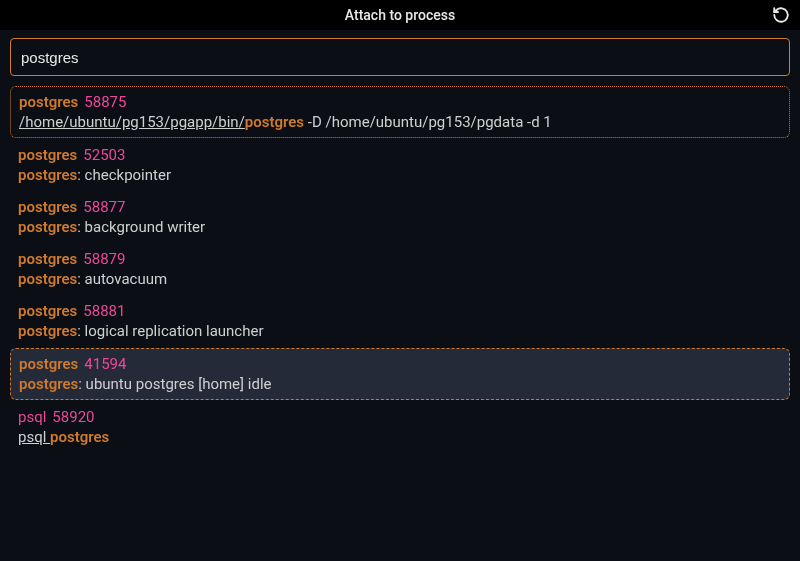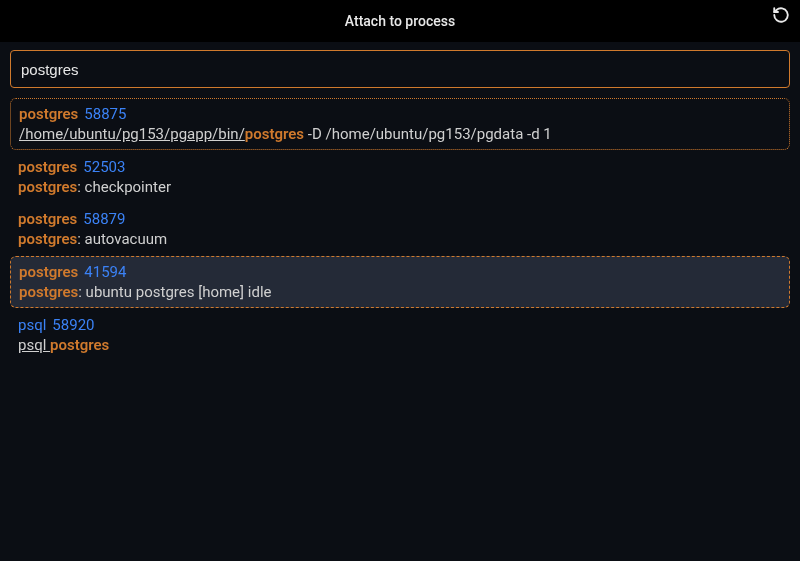--- a/index.html
+++ b/index.html
@@ -17,21 +17,21 @@
     font-size: 15px;
   }
   .window {
     width: 100%;
     height: 100%;
     display: flex;
     flex-direction: column;
     background: #0b0e14;
   }
   .titlebar {
-    height: 42px;
+    height: 30px;
     display: flex;
     align-items: center;
     justify-content: center;
     position: relative;
     color: #e8e8e8;
     font-size: 14px;
     font-weight: 500;
     background: #000;
   }
   .refresh-icon {
@@ -87,21 +87,21 @@
   .hl {
     color: #d07a2d;
     font-weight: 600;
   }
   .name {
     color: #d07a2d;
     font-weight: 600;
     margin-right: 6px;
   }
   .pid {
-    color: #3b82f6;
+    color: #ec4899;
     margin-top: 12px;
   }
   .dim-prefix {
     color: #d0d0d0;
     text-decoration: underline;
   }
 </style>
 </head>
 <body>
 
@@ -124,22 +124,30 @@
 
   <div class="process selected">
         <div class="line1"><span class="name">postgres</span><span class="pid">58875</span></div>
         <div class="line2"><span class="dim-prefix">/home/ubuntu/pg153/pgapp/bin/</span><span class="hl">postgres</span><span> -D /home/ubuntu/pg153/pgdata -d 1</span></div>
       </div>
       <div class="process">
         <div class="line1"><span class="name">postgres</span><span class="pid">52503</span></div>
         <div class="line2"><span class="dim-prefix"></span><span class="hl">postgres</span><span>: checkpointer</span></div>
       </div>
       <div class="process">
+        <div class="line1"><span class="name">postgres</span><span class="pid">58877</span></div>
+        <div class="line2"><span class="dim-prefix"></span><span class="hl">postgres</span><span>: background writer</span></div>
+      </div>
+      <div class="process">
         <div class="line1"><span class="name">postgres</span><span class="pid">58879</span></div>
         <div class="line2"><span class="dim-prefix"></span><span class="hl">postgres</span><span>: autovacuum</span></div>
+      </div>
+      <div class="process">
+        <div class="line1"><span class="name">postgres</span><span class="pid">58881</span></div>
+        <div class="line2"><span class="dim-prefix"></span><span class="hl">postgres</span><span>: logical replication launcher</span></div>
       </div>
       <div class="process hovered">
         <div class="line1"><span class="name">postgres</span><span class="pid">41594</span></div>
         <div class="line2"><span class="dim-prefix"></span><span class="hl">postgres</span><span>: ubuntu postgres [home] idle</span></div>
       </div>
       <div class="process">
         <div class="line1"><span class="pid" style="margin-right: 6px;">psql</span><span class="pid">58920</span></div>
         <div class="line2"><span class="dim-prefix">psql </span><span class="hl">postgres</span><span></span></div>
       </div>
     </div>

